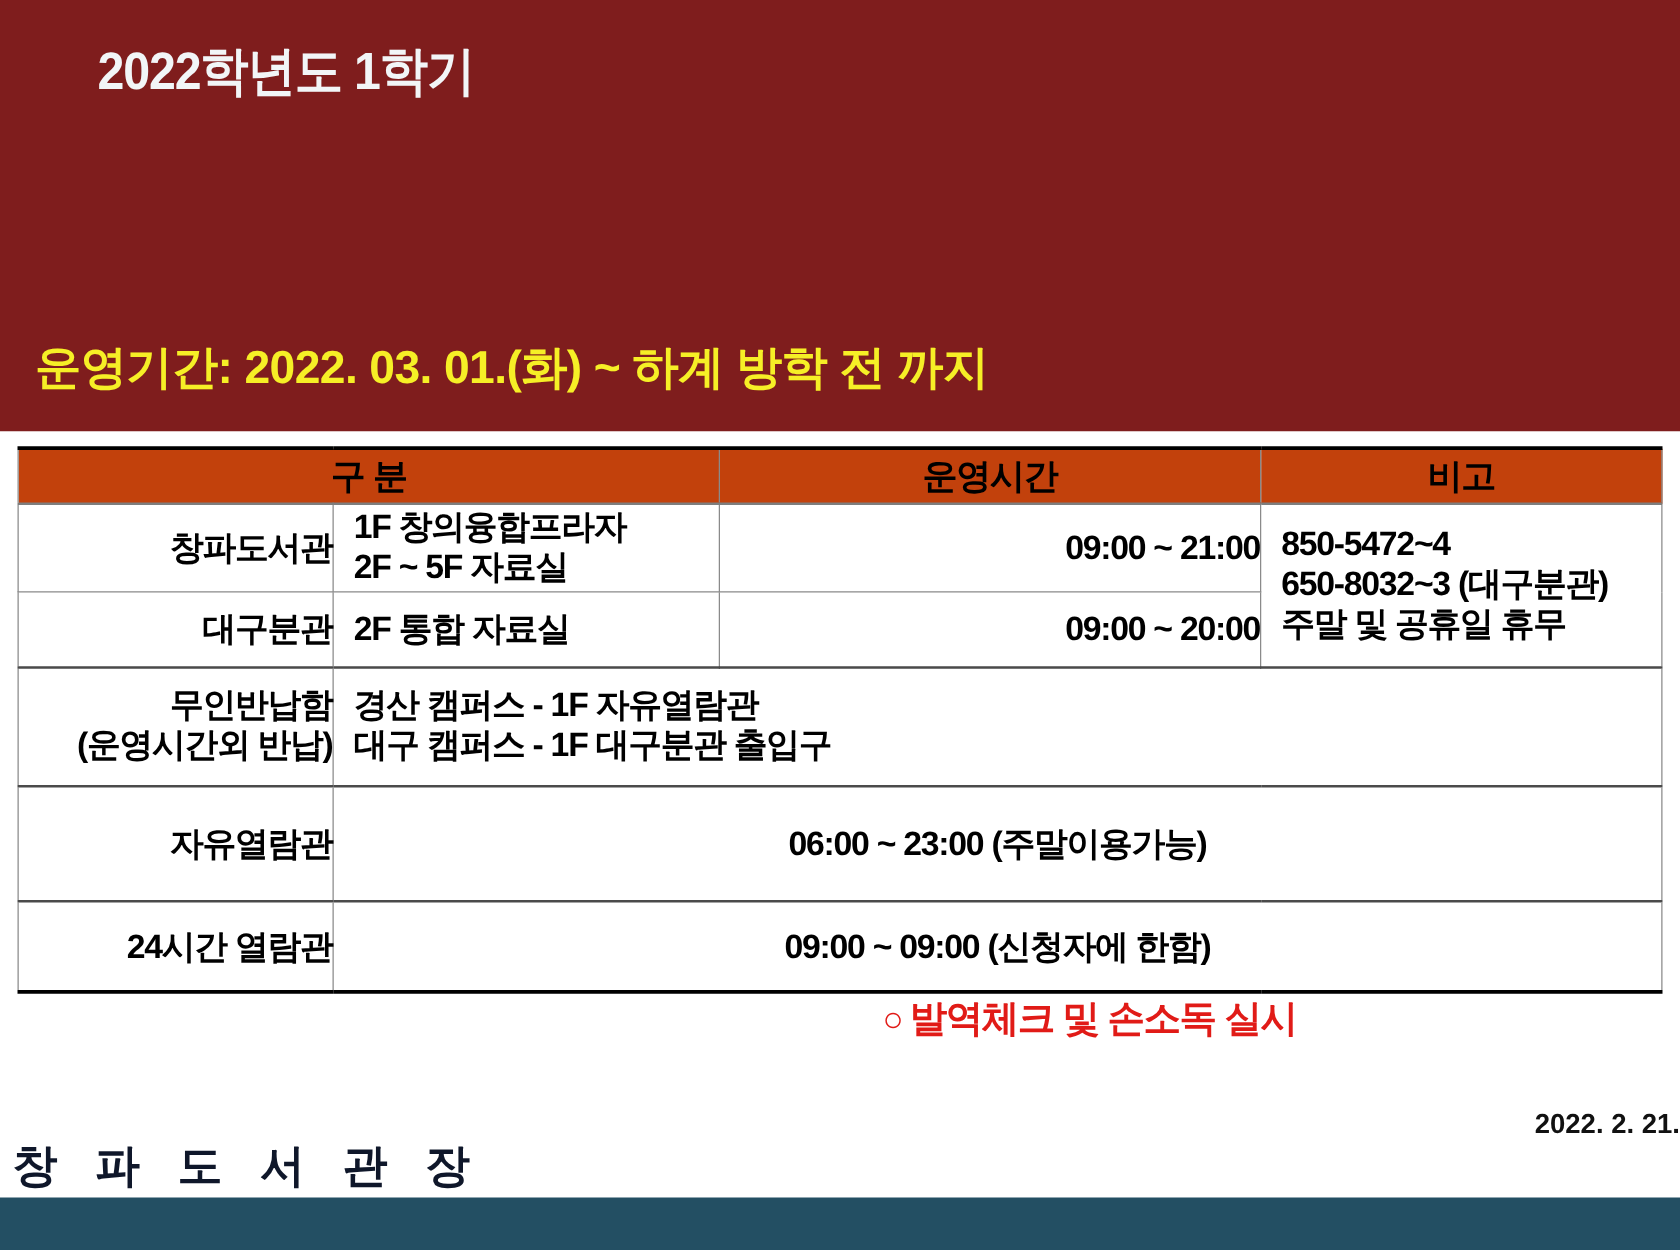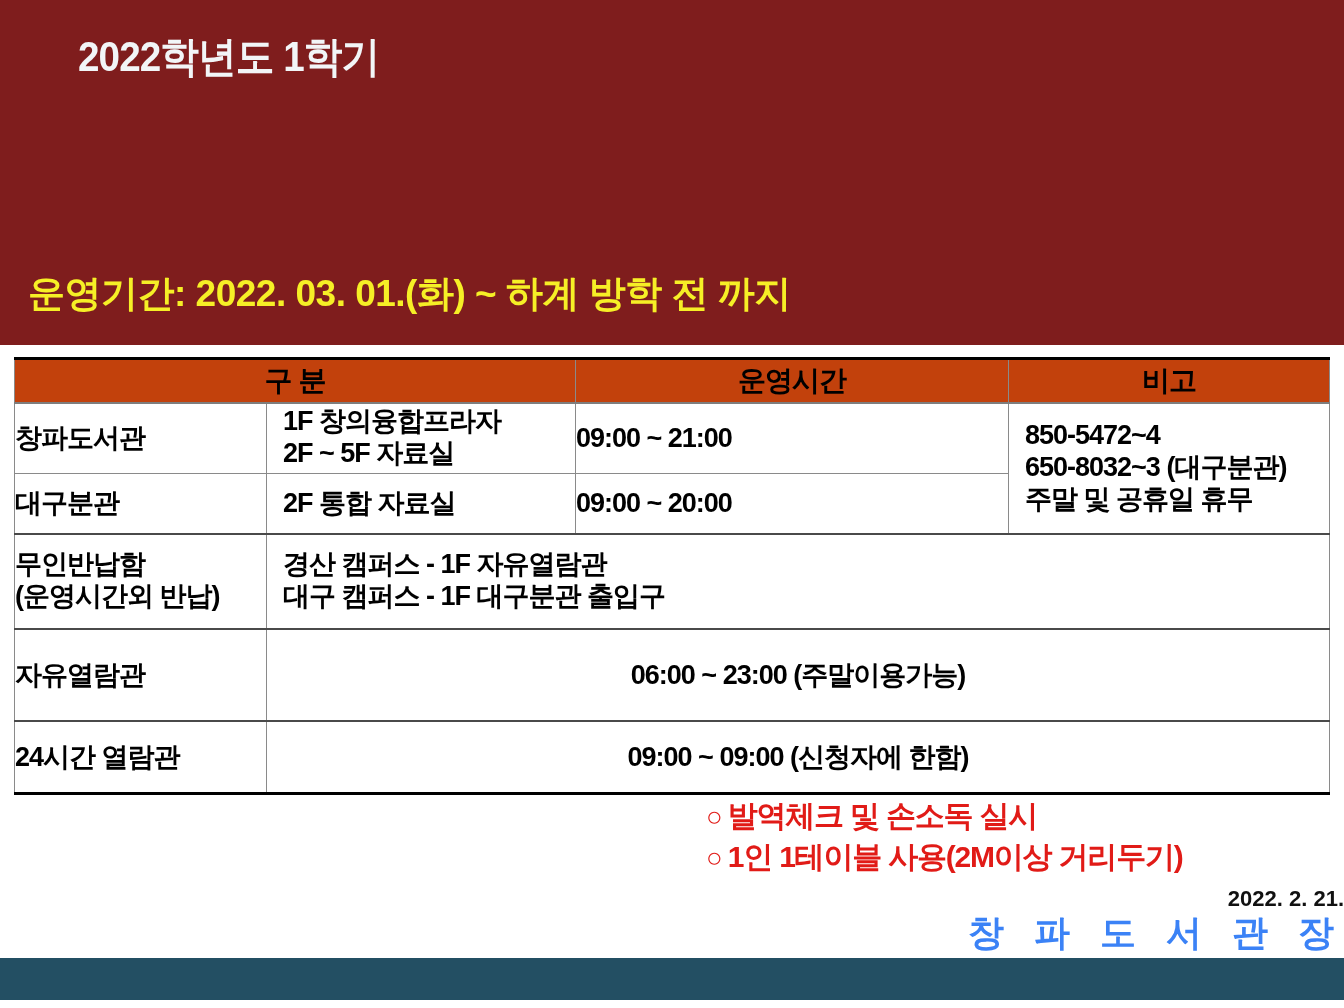--- a/index.html
+++ b/index.html
@@ -91,21 +91,21 @@
     box-sizing: border-box;
   }
   #hours-table thead th {
     background: #c2410c;
     height: 44px;
     text-align: center;
     font-size: 28px;
     border-top: 3px solid #000000;
     border-bottom: 2px solid #7e7e7e;
   }
-  .cell-center { text-align: left; }
+  .cell-center { text-align: right; }
   .cell-left   { text-align: left; padding-left: 16px !important; }
   .two-line { line-height: 1.18; }
   .row-sep-strong { border-top: 2px solid #4a4a4a !important; }
   .tbl-bottom { border-bottom: 3px solid #000000 !important; }
   .h-72  { height: 71px; }
   .h-60  { height: 60px; }
   .h-95  { height: 95px; }
   .h-92  { height: 92px; }
   .h-73  { height: 73px; }
 
@@ -149,24 +149,24 @@
     font-weight: 700;
     color: #111111;
     letter-spacing: 0px;
     line-height: 1;
   }
   #sign-name {
     position: absolute;
     left: 0;
     top: 915px;
     width: 1344px;
-    text-align: right;
+    text-align: left;
     font-size: 36px;
     font-weight: 900;
-    color: #3b82f6;
+    color: #0f172a;
     letter-spacing: 10px;
     text-indent: 10px;
     line-height: 1;
   }
 
   
   #footer-band {
     position: absolute;
     left: 0;
     top: 958px;
@@ -242,21 +242,18 @@
       <td class="cell-center h-73 row-sep-strong tbl-bottom">24시간 열람관</td>
       <td class="timecell-wide h-73 row-sep-strong tbl-bottom" colspan="3">09:00 ~ 09:00 (신청자에 한함)</td>
     </tr>
   </tbody>
 </table>
 
 <div id="notices">
   <div class="notice-item" id="notice-1">
     <span class="circ">○</span><span>발역체크 및 손소독 실시</span>
   </div>
-  <div class="notice-item" id="notice-3">
-    <span class="circ">○</span><span>1인 1테이블 사용(2M이상 거리두기)</span>
-  </div>
 </div>
 
 <div id="sign-date">2022. 2. 21.</div>
 <div id="sign-name">창 파 도 서 관 장</div>
 
 <div id="footer-band"></div>
 
 </body></html>

